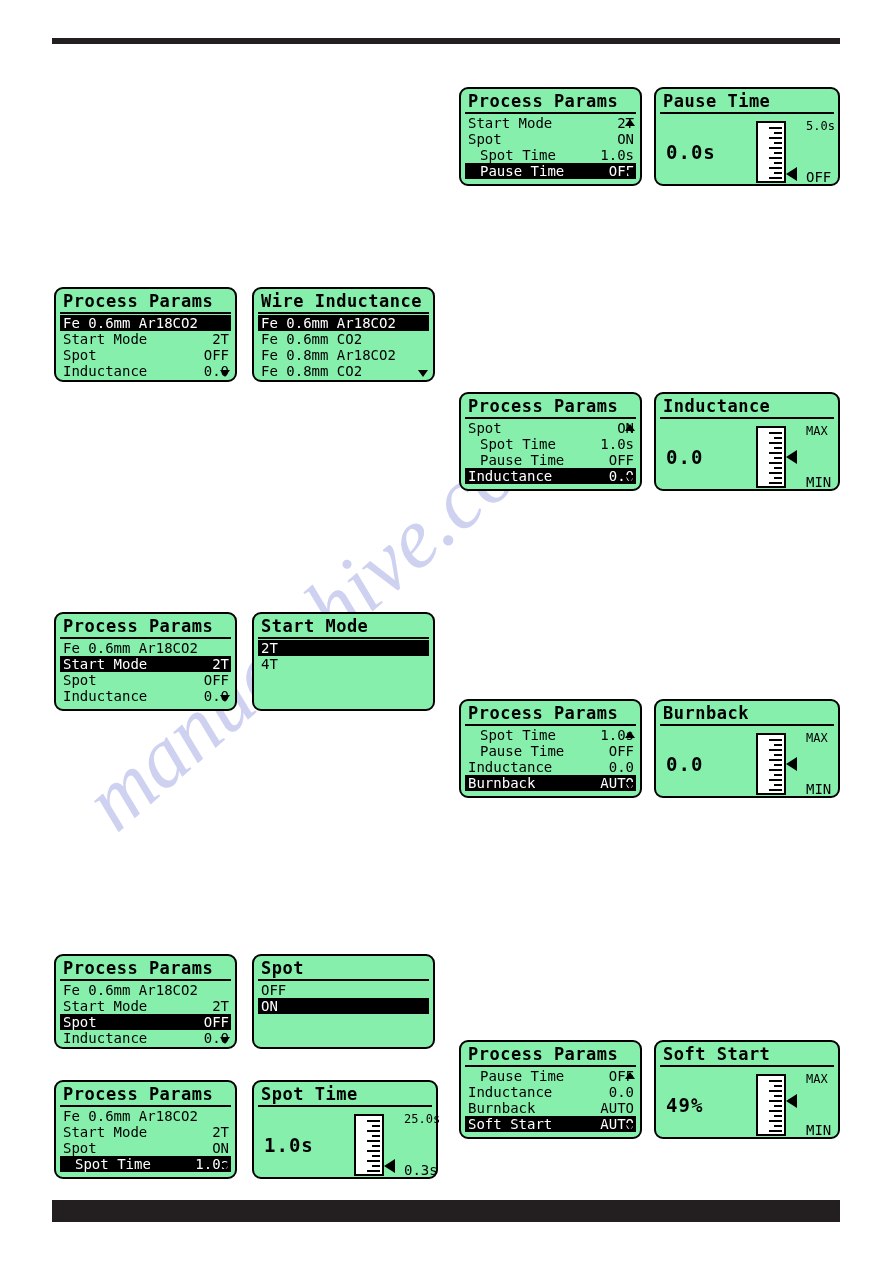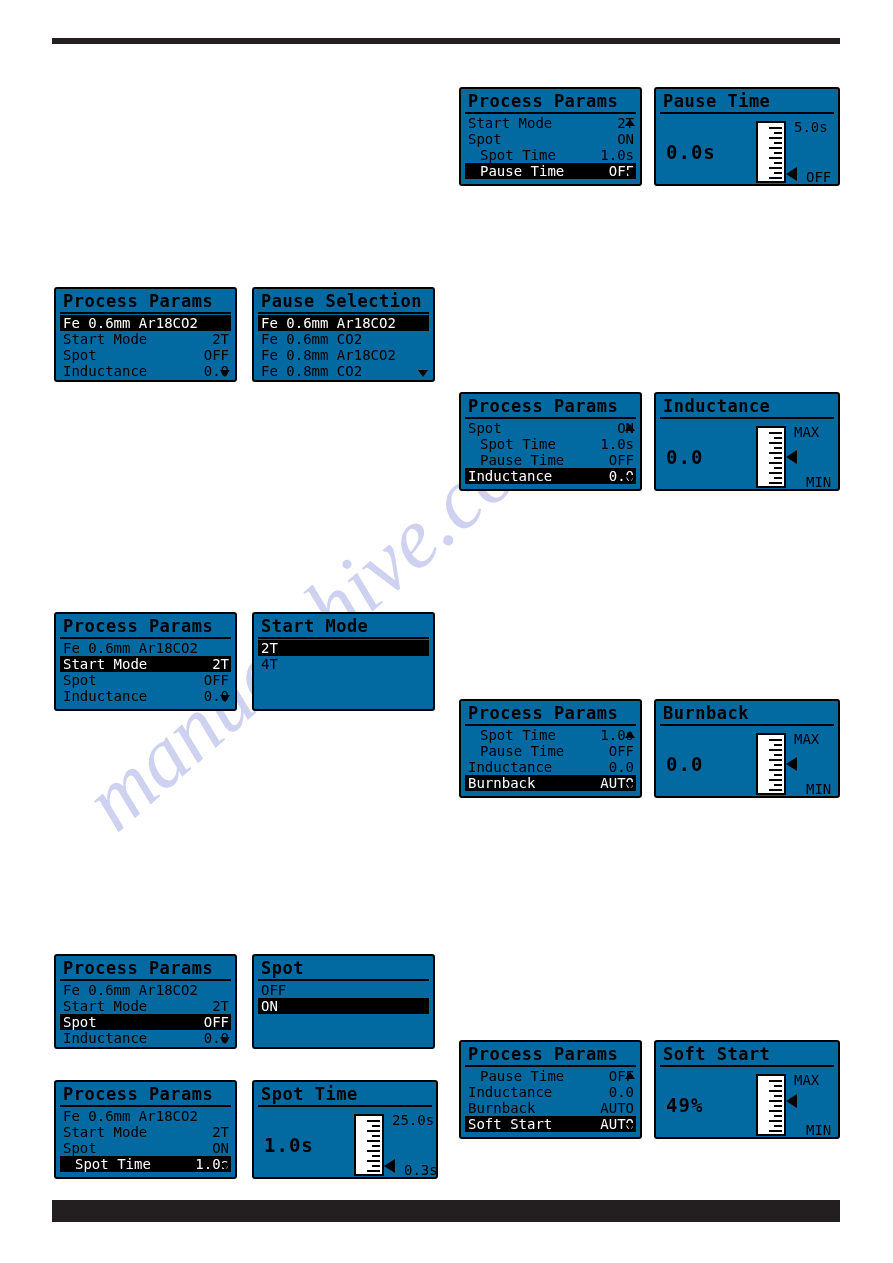--- a/index.html
+++ b/index.html
@@ -34,23 +34,23 @@
     white-space:nowrap;
     transform:rotate(-41deg);
     transform-origin:left bottom;
     opacity:.85;
   }
 
   
   .lcd{
     position:absolute;
     box-sizing:border-box;
-    background:#0369a1;
+    background:#86efac;
     border:2px solid #000;
-    border-radius:3px;
+    border-radius:9px;
     z-index:2;
     padding:3px 4px 2px 4px;
     font-family:"DejaVu Sans Mono", monospace;
   }
   .lcd-title{
     font-size:17px;
     font-weight:bold;
     letter-spacing:.5px;
     line-height:19px;
     padding:0 2px 1px 3px;
@@ -111,21 +111,21 @@
   .gauge-box i{
     position:absolute;right:2px;display:block;height:2px;background:#000;
   }
   .gauge-ptr{
     position:absolute;left:126px;
     width:0;height:0;
     border-top:7px solid transparent;
     border-bottom:7px solid transparent;
     border-right:11px solid #000;
   }
-  .gauge-max{position:absolute;left:134px;top:4px;font-size:14px;}
+  .gauge-max{position:absolute;left:146px;top:4px;font-size:12px;}
   .gauge-min{position:absolute;left:146px;bottom:2px;font-size:14px;}
 </style>
 </head>
 <body>
 
 <div class="rule rule-top"></div>
 <div class="rule rule-bottom"></div>
 
 <div class="watermark">
   <span>manualshive.com</span>
@@ -193,21 +193,21 @@
         <span class="val">OFF</span>
       </div>
       <div class="row">
         <span class="lbl">Inductance</span>
         <span class="val">0.0</span>
       </div>
       <div class="arrow dn" style="bottom: 2px;"></div>
     </div>
   </div>
 <div class="lcd" id="wire_list" style="left:252px;top:287px;width:183px;height:95px;">
-    <div class="lcd-title">Pause Selection</div>
+    <div class="lcd-title">Wire Inductance</div>
     <div class="lcd-body">
       <div class="listrow sel">Fe 0.6mm Ar18CO2</div>
       <div class="listrow">Fe 0.6mm CO2</div>
       <div class="listrow">Fe 0.8mm Ar18CO2</div>
       <div class="listrow">Fe 0.8mm CO2</div>
       <div class="arrow up" style="top: 4px;"></div>
       <div class="arrow dn" style="bottom: 2px;"></div>
     </div>
   </div>
 

